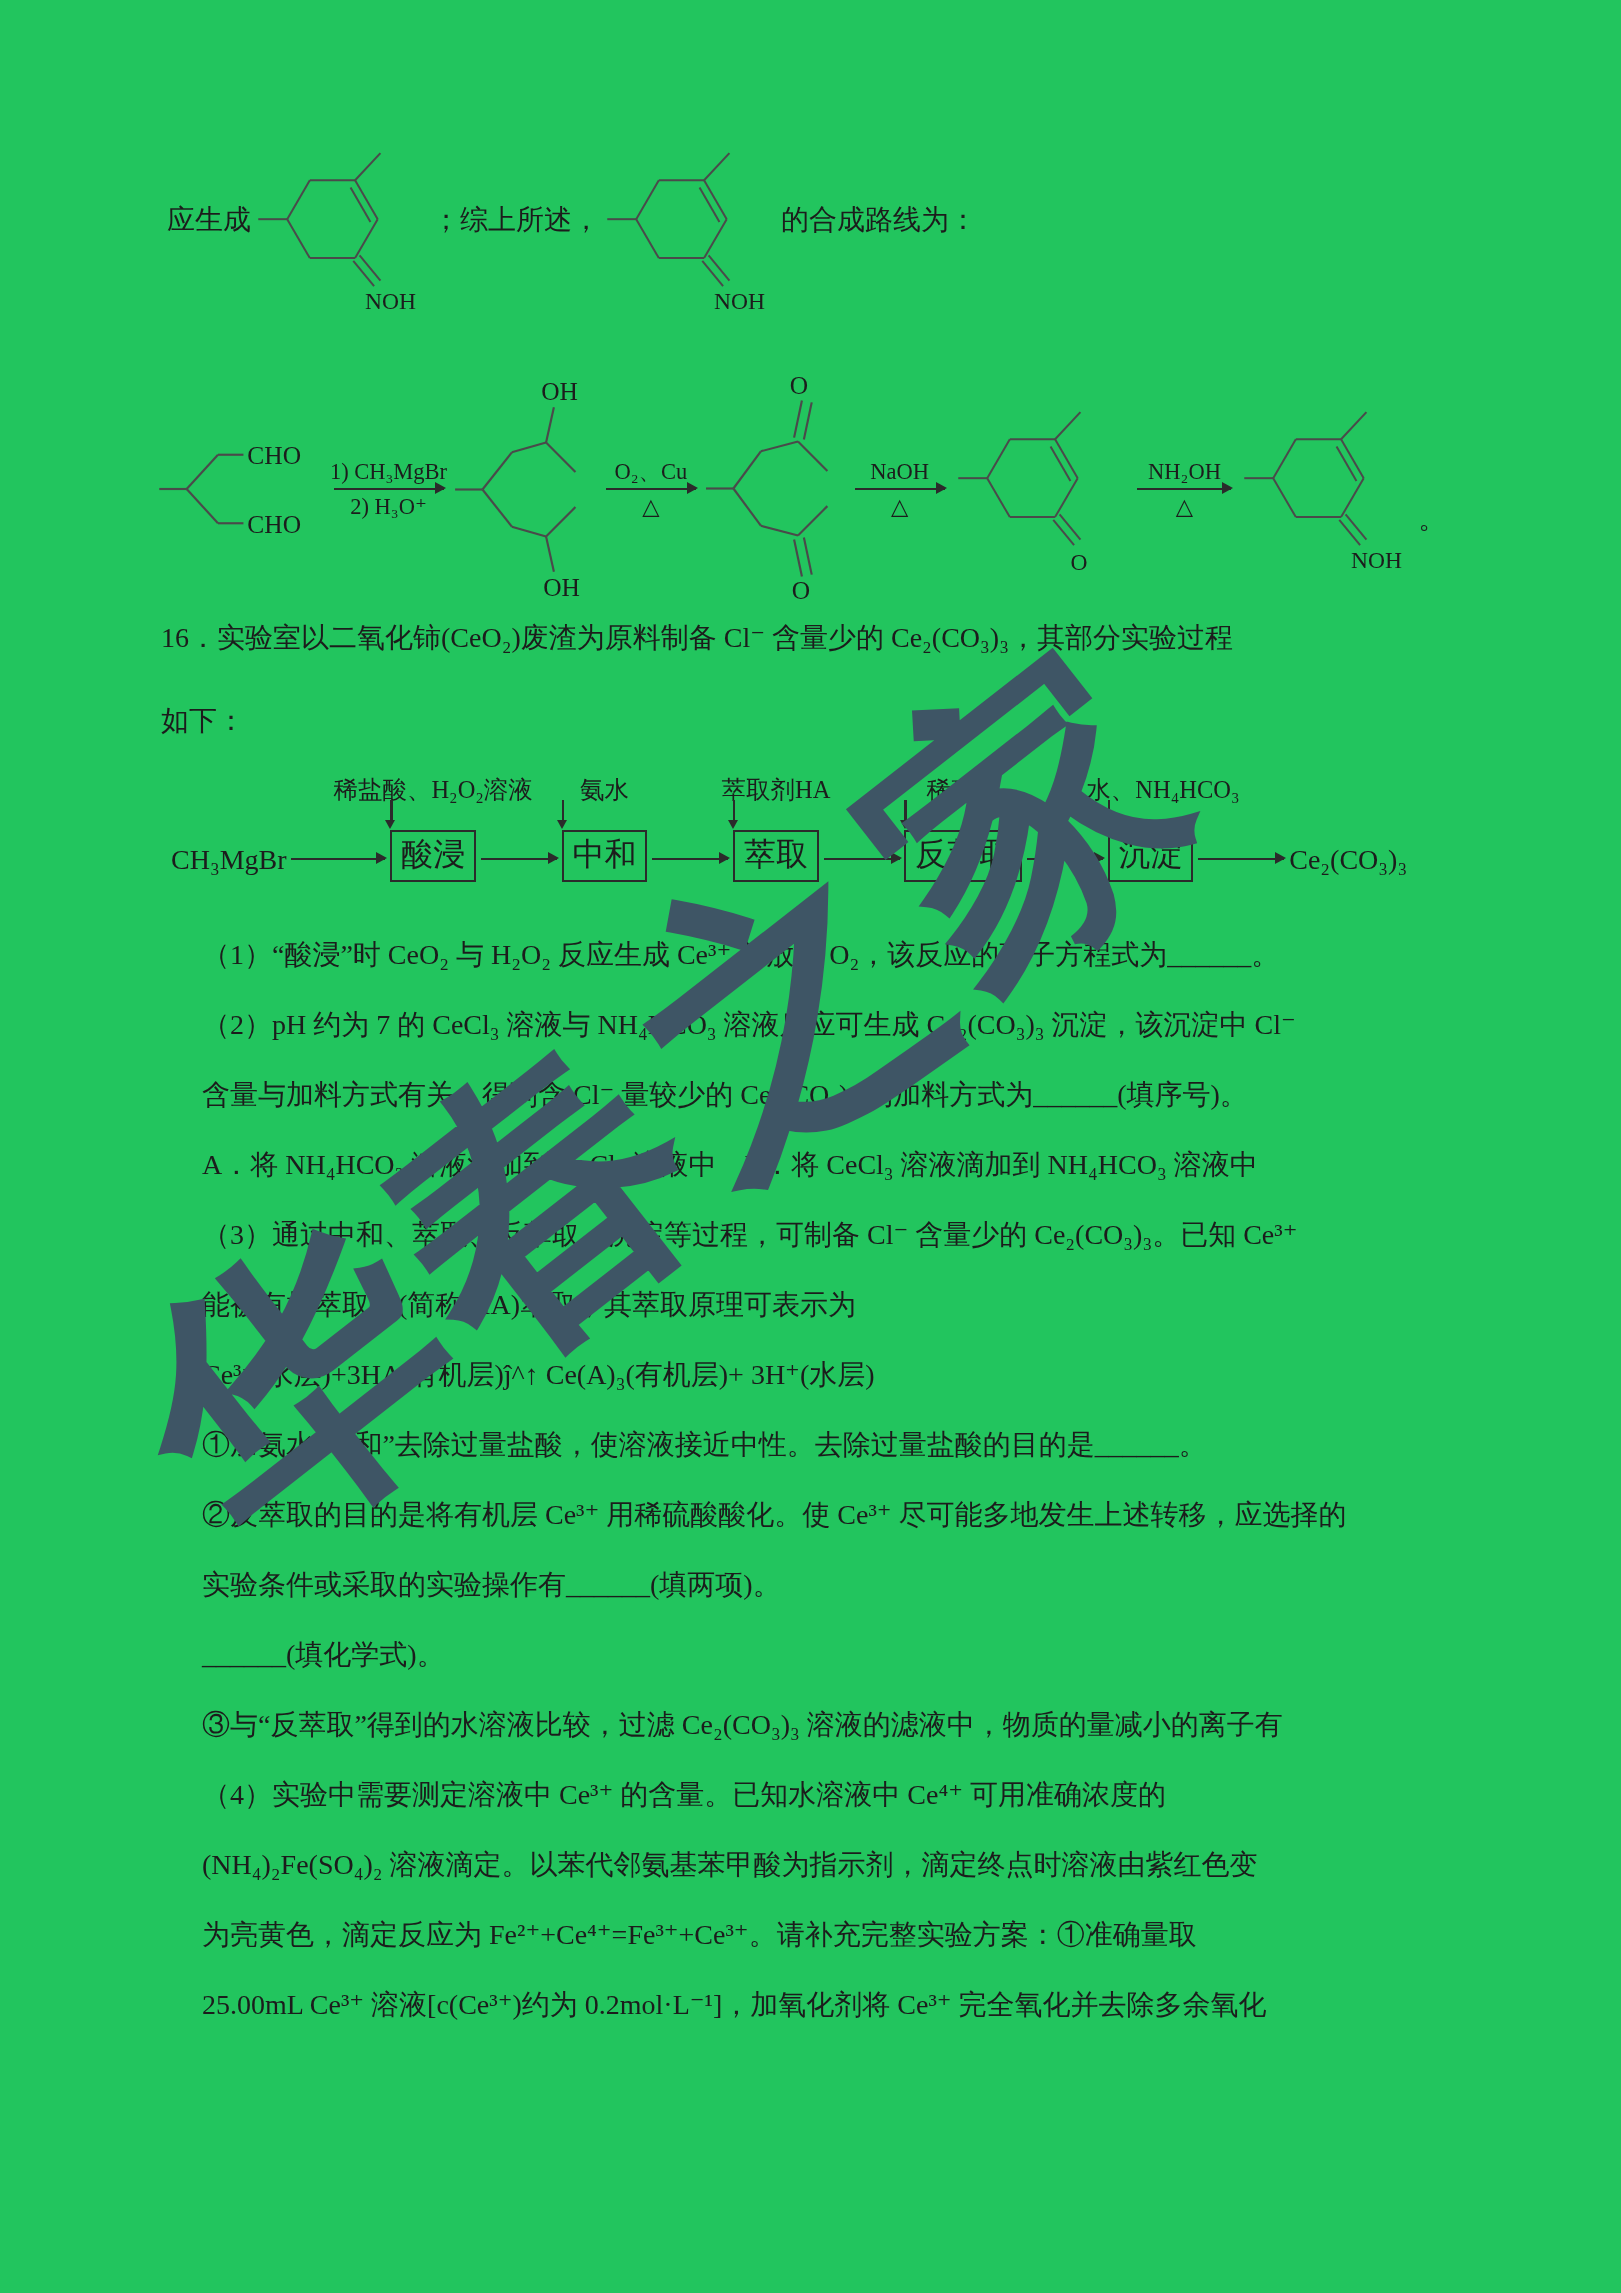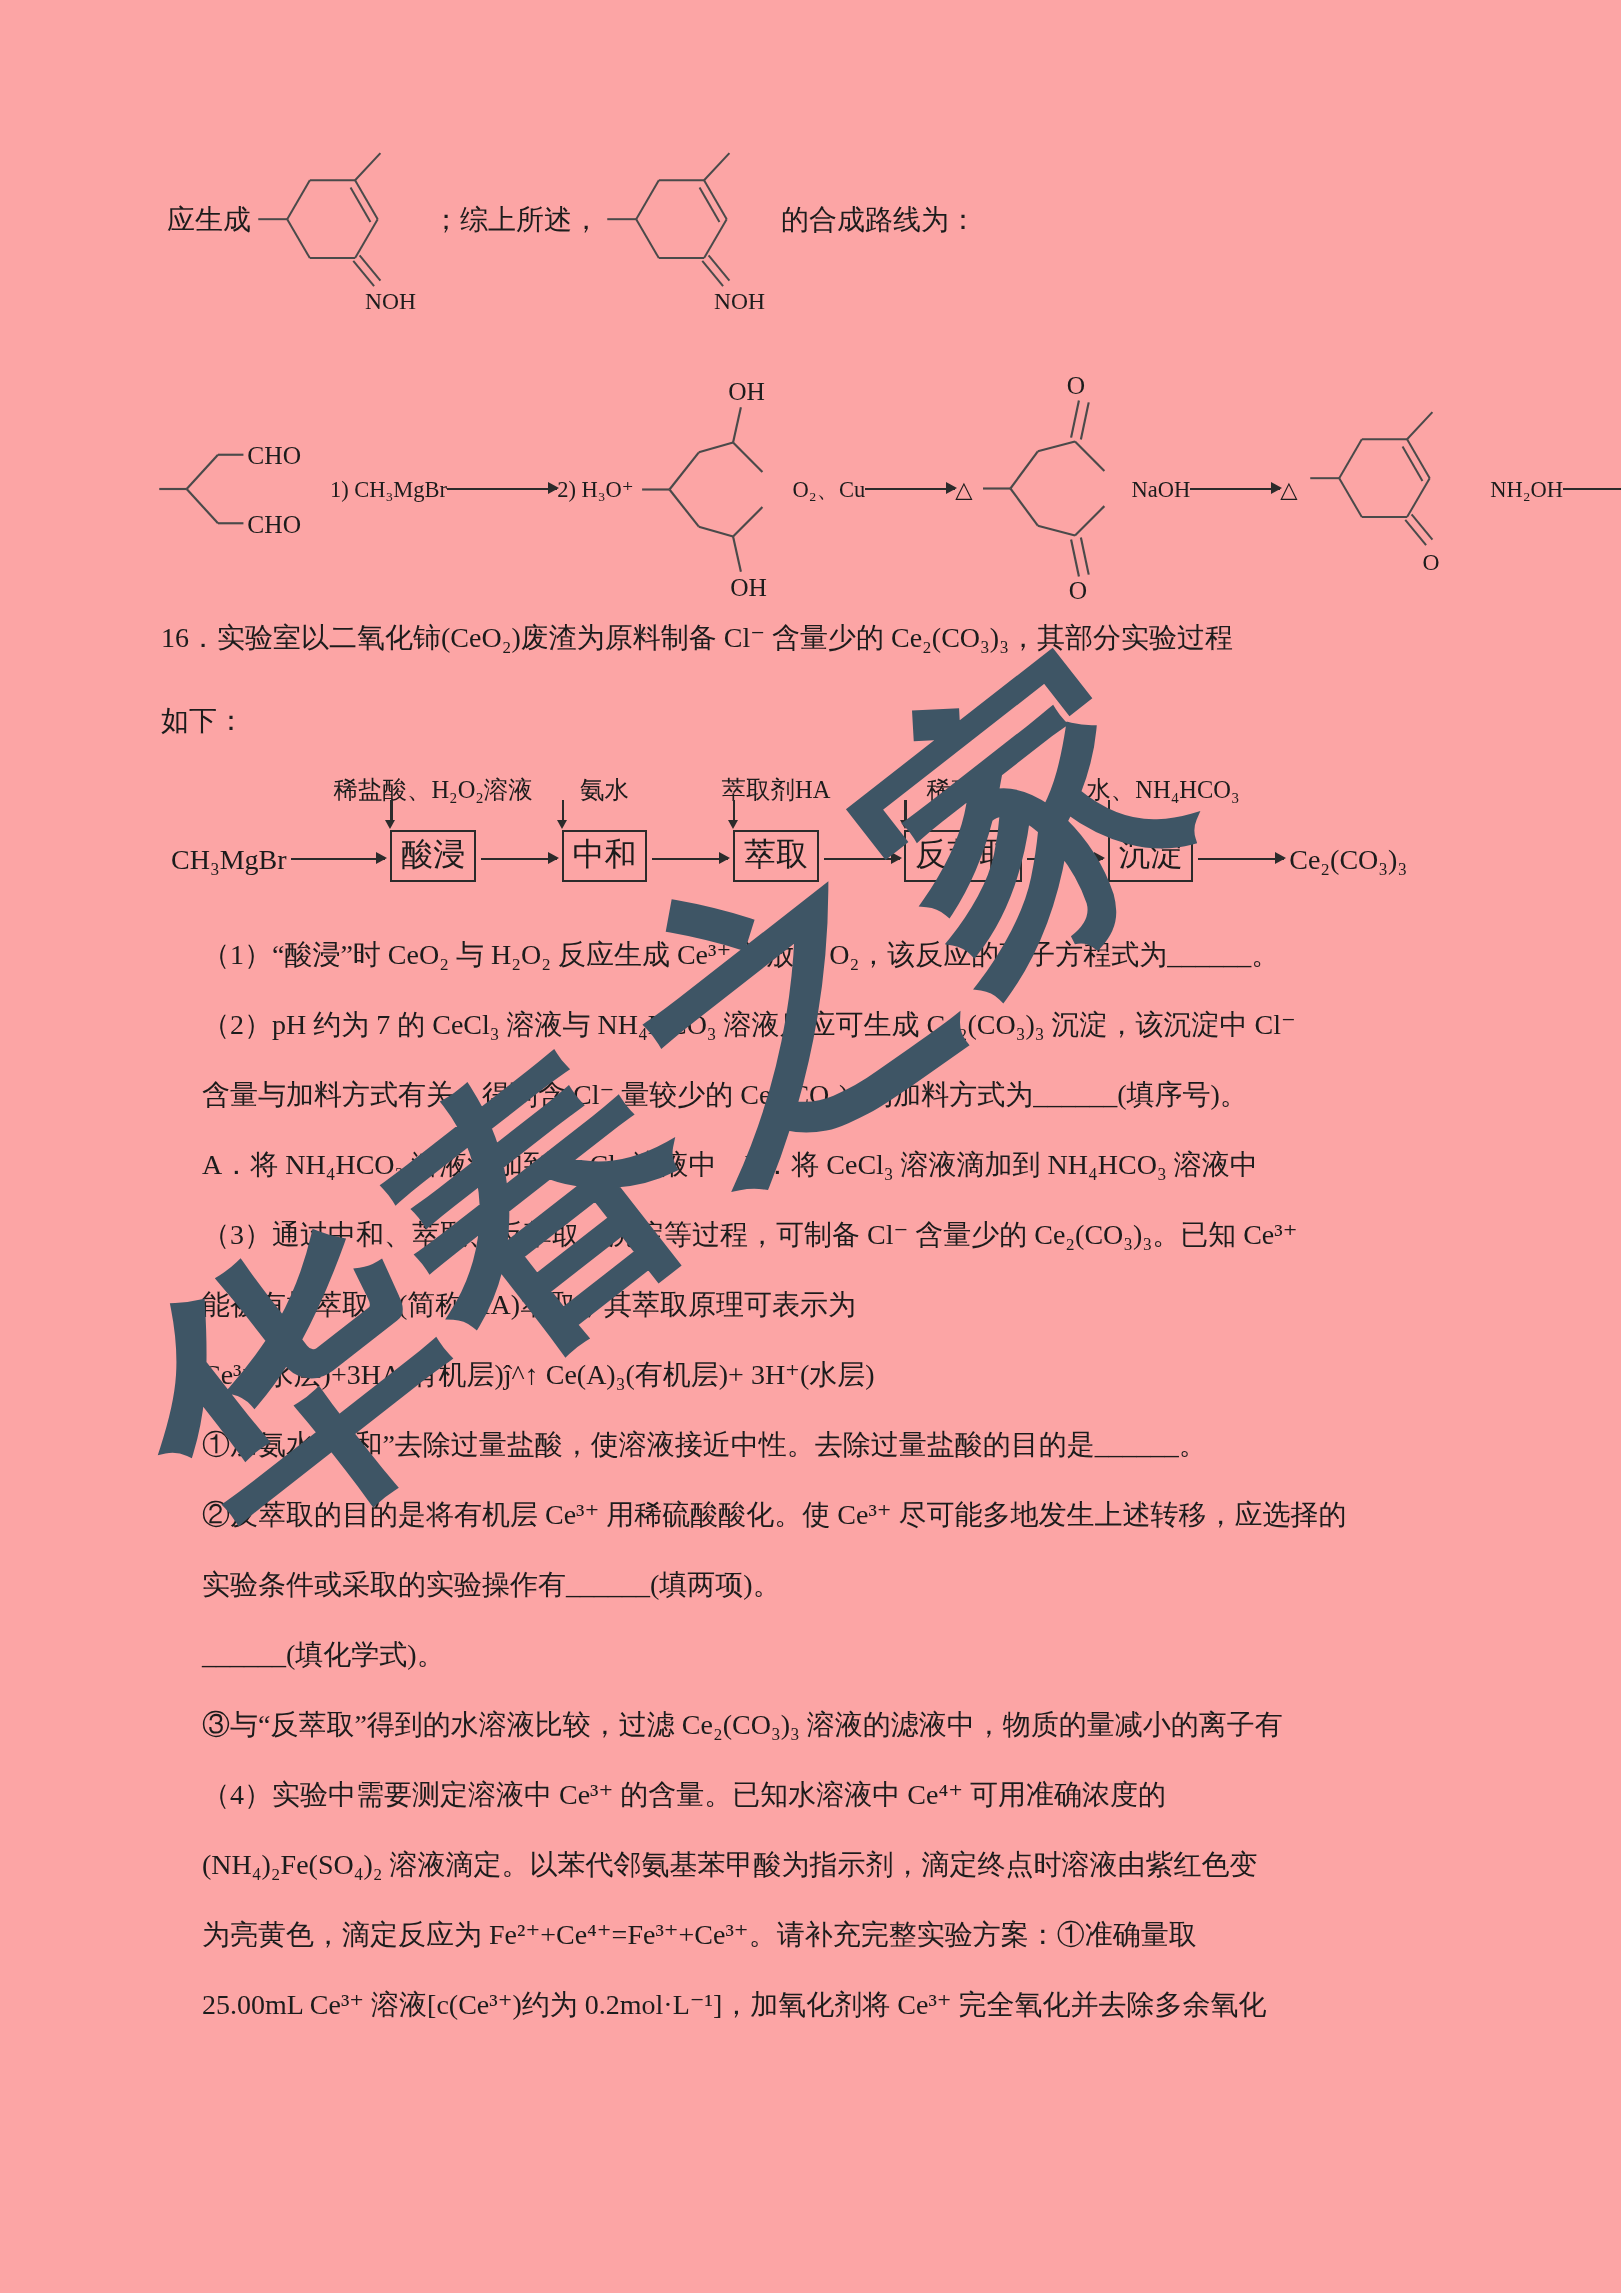--- a/index.html
+++ b/index.html
@@ -1,17 +1,17 @@
 <!DOCTYPE html>
 <html><head>
 <meta charset="utf-8">
 <style>
   html,body { margin:0; padding:0; background:#ffffff; }
   #page {
-    position:relative; width:1621px; height:2294px; background:#fca5a5;
+    position:relative; width:1621px; height:2294px; background:#22c55e;
     font-family:"Liberation Serif","DejaVu Serif",serif;
     color:#1c1c1c; overflow:hidden;
   }
   
   #watermark {
     position:absolute; left:39px; top:941px; width:1255px; height:314px;
     font-size:294px; font-weight:bold; letter-spacing:13.7px; line-height:314px;
     text-align:center; white-space:nowrap;
     transform:rotate(-38deg); transform-origin:50% 50%;
     z-index:6; font-family:"Liberation Sans","DejaVu Sans",sans-serif;
@@ -19,21 +19,21 @@
   
   .txt { font-size:28px; white-space:nowrap; }
   
   #top-row { position:absolute; left:167px; top:125px; display:flex; align-items:flex-start; z-index:1; }
   #top-row .lead { margin-top:76px; }
   svg.struct { display:block; }
   svg.struct line, svg.struct polyline { stroke:#4a4a4a; stroke-width:2.2; fill:none; }
   svg.struct text { fill:#1c1c1c; font-size:26px; font-family:"Liberation Serif","DejaVu Serif",serif; }
   
   #scheme-row { position:absolute; left:157px; top:374px; display:flex; align-items:center; z-index:1; }
-  .rxn-arrow { display:flex; flex-direction:row; align-items:center; margin:0 5.9px; }
+  .rxn-arrow { display:flex; flex-direction:column; align-items:center; margin:0 5.9px; }
   .rxn-arrow .above, .rxn-arrow .below { font-size:22.5px; white-space:nowrap; line-height:29px; }
   .harrow { position:relative; height:2.4px; background:#2b2b2b; width:100%; }
   .harrow::after {
     content:""; position:absolute; right:-2px; top:-5.9px;
     border-left:11.8px solid #2b2b2b; border-top:6.9px solid transparent; border-bottom:6.9px solid transparent;
   }
   .rxn-arrow .harrow { width:110px; margin:2px 0; }
   #scheme-period { margin-top:59px; font-size:28px; }
   
   .qline { position:absolute; left:161px; z-index:1; }

